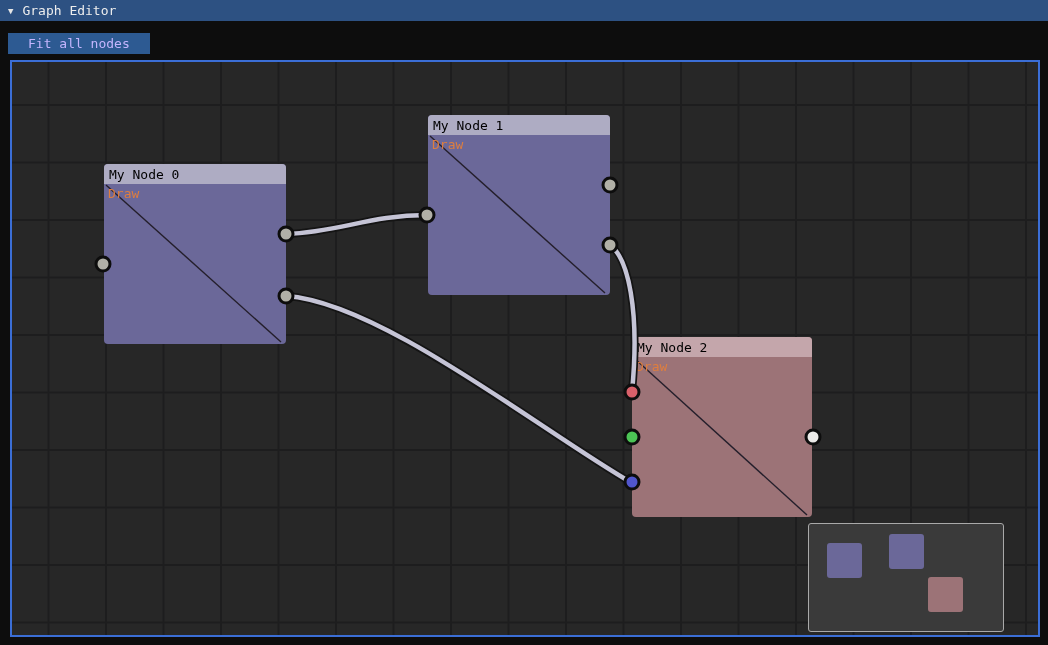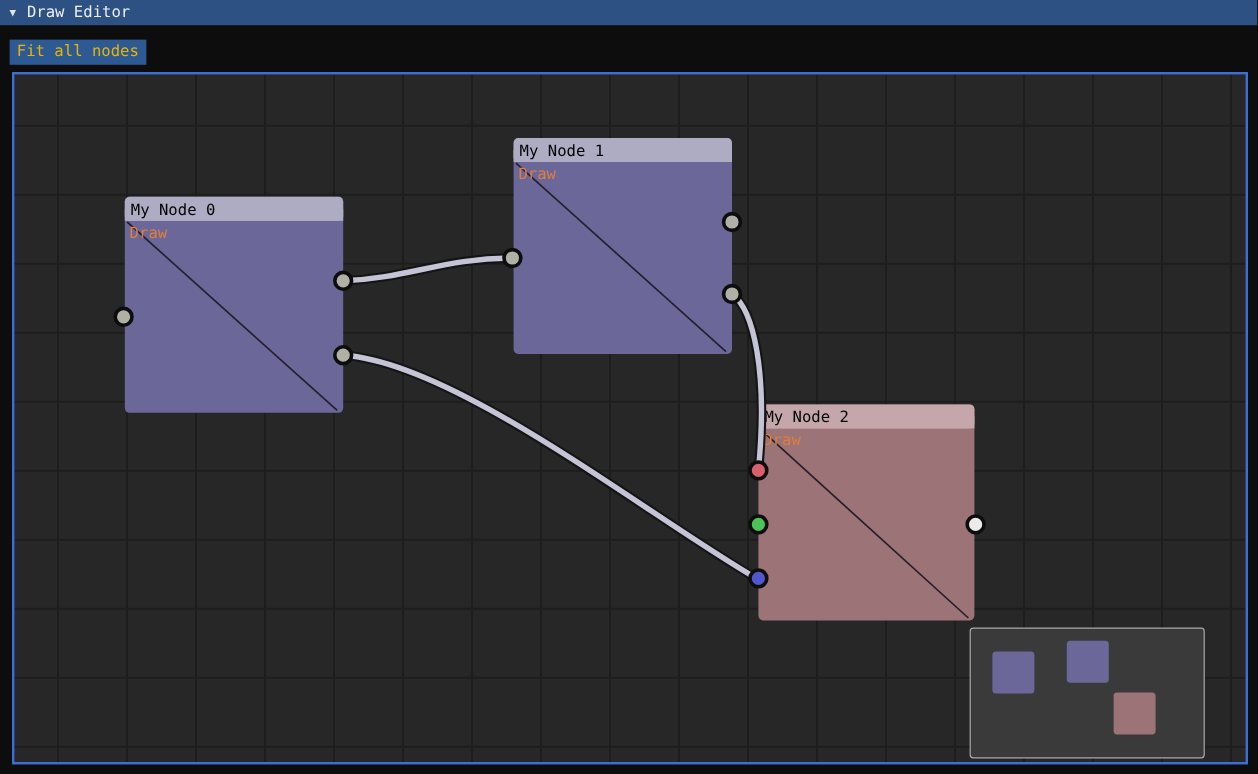--- a/index.html
+++ b/index.html
@@ -9,23 +9,23 @@
     overflow:hidden;
   }
   .header{
     position:absolute;left:0;top:0;width:1048px;height:21px;
     background:#2d5182;color:#ededed;display:flex;align-items:center;
     font-size:13px;cursor:default;
   }
   .header .tri{font-size:9px;margin:0 9px 0 8px;color:#e6e6e6;}
   .toolbar{position:absolute;left:8px;top:33px;display:flex;gap:8px;}
   .toolbar button{
-    height:21px;background:#2d5a92;color:#eab308;border:none;
+    height:21px;background:#2d5a92;color:#c4b5fd;border:none;
     font-family:"DejaVu Sans Mono","Liberation Mono",monospace;font-size:13px;
-    padding:0 6px;cursor:pointer;display:flex;align-items:center;
+    padding:0 20px;cursor:pointer;display:flex;align-items:center;
   }
   .canvas{
     position:absolute;left:10px;top:60px;width:1030px;height:577px;
     box-sizing:border-box;border:2px solid #3b6ed6;
     background-color:#272727;
     background-image:
       linear-gradient(to right,#1d1d1e 2px,transparent 2px),
       linear-gradient(to bottom,#1d1d1e 2px,transparent 2px);
     background-size:57.5px 57.5px;
     background-position:35.5px 42px;
@@ -38,21 +38,21 @@
   }
   .mm-node{position:absolute;border-radius:3px;}
 </style>
 </head>
 <body>
 
 <div class="app">
 
   <div class="header">
     <span class="tri">▼</span>
-    <span>Draw Editor</span>
+    <span>Graph Editor</span>
   </div>
 
   <div class="toolbar">
     <button>Fit all nodes</button>
   </div>
 
   <div class="canvas">
     <svg id="graph-svg" viewBox="12 62 1026 573" preserveAspectRatio="none">
         <g>
           <rect x="104" y="164" width="182" height="180" rx="4" fill="#6b6899"></rect>

